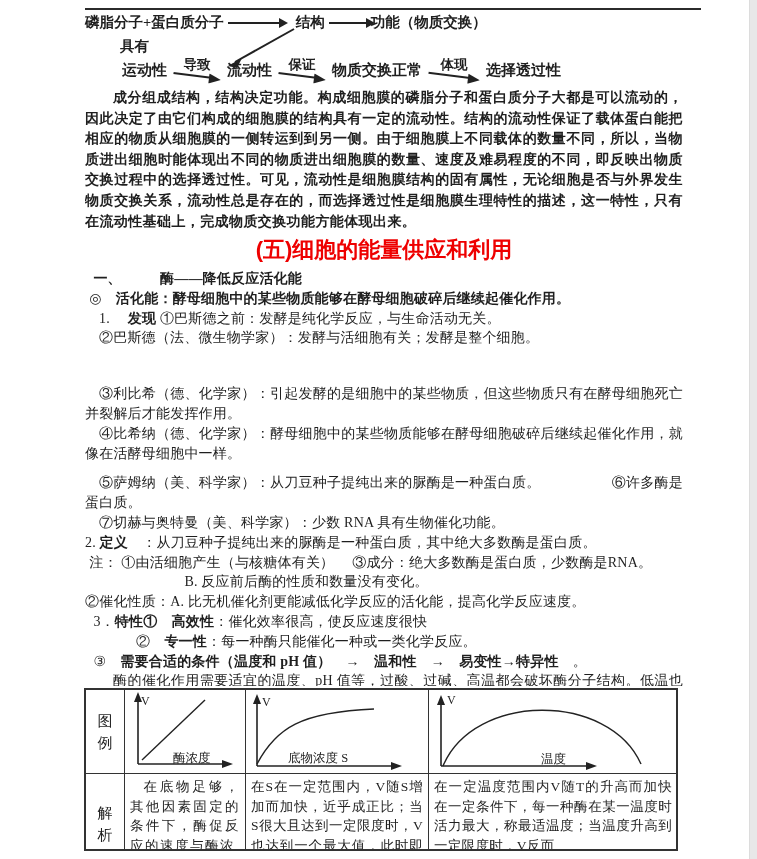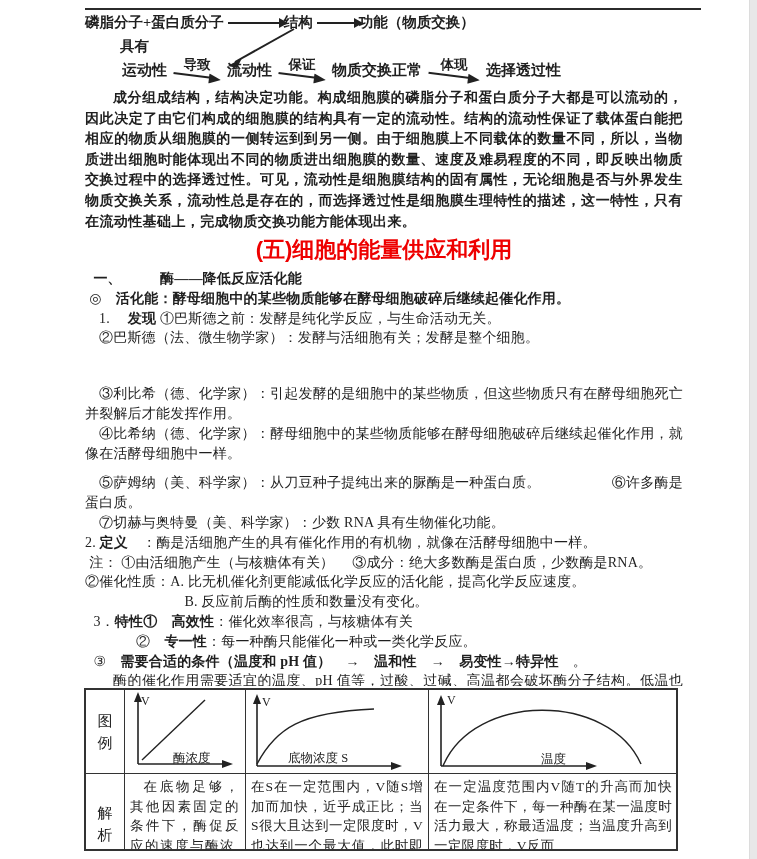--- a/index.html
+++ b/index.html
@@ -52,21 +52,21 @@
 </head>
 <body>
 
 <div class="page-edge"></div>
 
 <div class="top-rule"></div>
 
 <div class="diag-row-a">
   <span>磷脂分子+蛋白质分子</span>
   <span class="harrow" style="width:52px"></span>
-  <span style="margin-left:0">结构</span>
+  <span style="margin-left:12px">结构</span>
   <span class="harrow" style="width:38px"></span>
   <span style="margin-left:0">功能（物质交换）</span>
 </div>
 <div class="has-label">具有</div>
 
 <svg class="diag-svg" width="78" height="44">
   <line x1="72" y1="2" x2="13" y2="35" stroke="#222" stroke-width="2"></line>
   <polygon points="6,39 20,31 15,41" fill="#222"></polygon>
 </svg>
 
@@ -104,25 +104,25 @@
 
 <div class="content-lines">
     <div class="tline" style="text-indent: 0.6em;"><span style="font-weight: bold;">一、　</span><span style="font-weight: bold; padding-left: 24px;">酶——降低反应活化能</span></div>
     <div class="tline" style="text-indent: 0.3em;"><span>◎　</span><span style="font-weight: bold;">活化能：酵母细胞中的某些物质能够在酵母细胞破碎后继续起催化作用。</span></div>
     <div class="tline" style="text-indent: 1em;"><span>1.　 </span><span style="font-weight: bold;">发现</span><span> ①巴斯德之前：发酵是纯化学反应，与生命活动无关。</span></div>
     <div class="tline" style="text-indent: 1em;"><span>②巴斯德（法、微生物学家）：发酵与活细胞有关；发酵是整个细胞。</span></div>
     <div class="tline" style="text-indent: 1em; margin-top: 36px;"><span>③利比希（德、化学家）：引起发酵的是细胞中的某些物质，但这些物质只有在酵母细胞死亡并裂解后才能发挥作用。</span></div>
     <div class="tline" style="text-indent: 1em;"><span>④比希纳（德、化学家）：酵母细胞中的某些物质能够在酵母细胞破碎后继续起催化作用，就像在活酵母细胞中一样。</span></div>
     <div class="tline" style="text-indent: 1em; margin-top: 10px;"><span>⑤萨姆纳（美、科学家）：从刀豆种子提纯出来的脲酶是一种蛋白质。　　　　　⑥许多酶是蛋白质。</span></div>
     <div class="tline" style="text-indent: 1em;"><span>⑦切赫与奥特曼（美、科学家）：少数 RNA 具有生物催化功能。</span></div>
-    <div class="tline" style="text-indent: 0px;"><span>2. </span><span style="font-weight: bold;">定义</span><span>　：酶是活细胞产生的具有催化作用的有机物，就像在活酵母细胞中一样。</span></div>
+    <div class="tline" style="text-indent: 0px;"><span>2. </span><span style="font-weight: bold;">定义</span><span>　：从刀豆种子提纯出来的脲酶是一种蛋白质，其中绝大多数酶是蛋白质。</span></div>
     <div class="tline" style="text-indent: 0.3em;"><span>注： ①由活细胞产生（与核糖体有关）　 ③成分：绝大多数酶是蛋白质，少数酶是RNA。</span></div>
+    <div class="tline" style="text-indent: 0px;"><span>　　　　　　　B. 反应前后酶的性质和数量没有变化。</span></div>
     <div class="tline" style="text-indent: 0px;"><span>②催化性质：A. 比无机催化剂更能减低化学反应的活化能，提高化学反应速度。</span></div>
-    <div class="tline" style="text-indent: 0px;"><span>　　　　　　　B. 反应前后酶的性质和数量没有变化。</span></div>
-    <div class="tline" style="text-indent: 0.6em;"><span>3．</span><span style="font-weight: bold;">特性①</span><span>　</span><span style="font-weight: bold;">高效性</span><span>：催化效率很高，与核糖体有关</span></div>
+    <div class="tline" style="text-indent: 0.6em;"><span>3．</span><span style="font-weight: bold;">特性①</span><span>　</span><span style="font-weight: bold;">高效性</span><span>：催化效率很高，使反应速度很快</span></div>
     <div class="tline" style="text-indent: 0.6em;"><span>　　　②　</span><span style="font-weight: bold;">专一性</span><span>：每一种酶只能催化一种或一类化学反应。</span></div>
     <div class="tline" style="text-indent: 0.6em;"><span>③　</span><span style="font-weight: bold;">需要合适的条件（温度和 pH 值）　→　温和性　→　易变性→特异性</span><span>　。</span></div>
     <div class="tline" style="text-indent: 2em;"><span>酶的催化作用需要适宜的温度、pH 值等，过酸、过碱、高温都会破坏酶分子结构。低温也会影响酶的活性，但不破坏酶的分子结构。</span></div>
   </div>
 
 <div class="tbl">
 
   <div class="cell vhead">
     <span>图例</span>
   </div>

